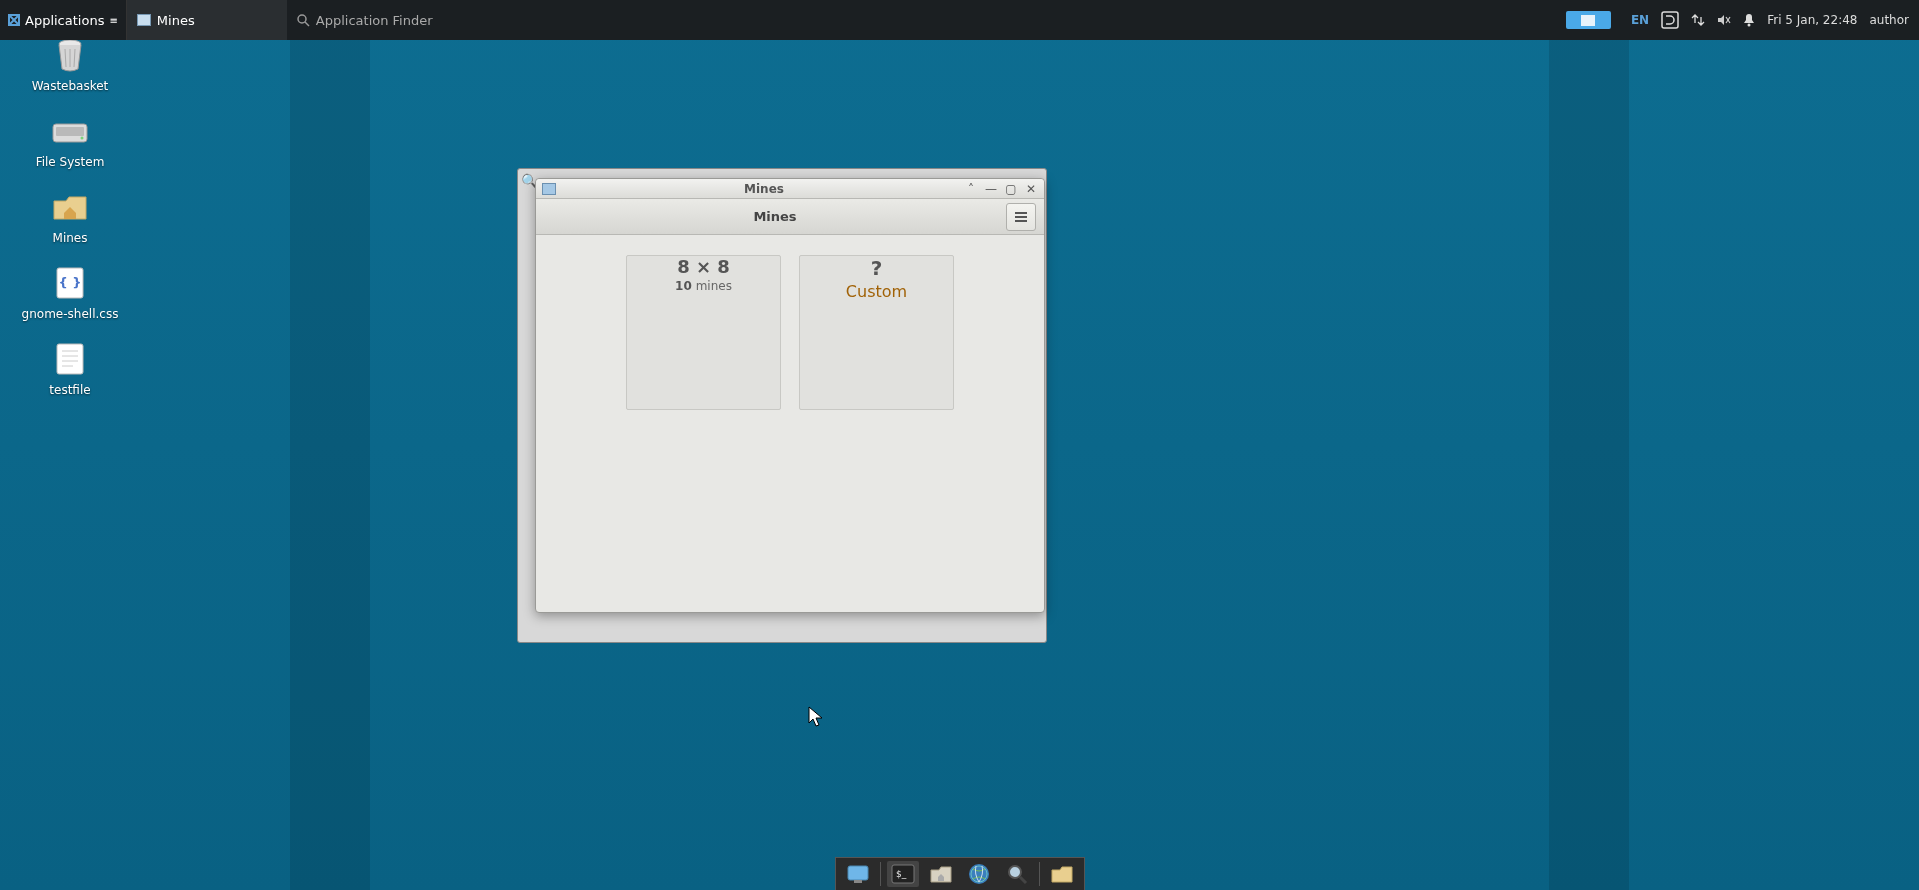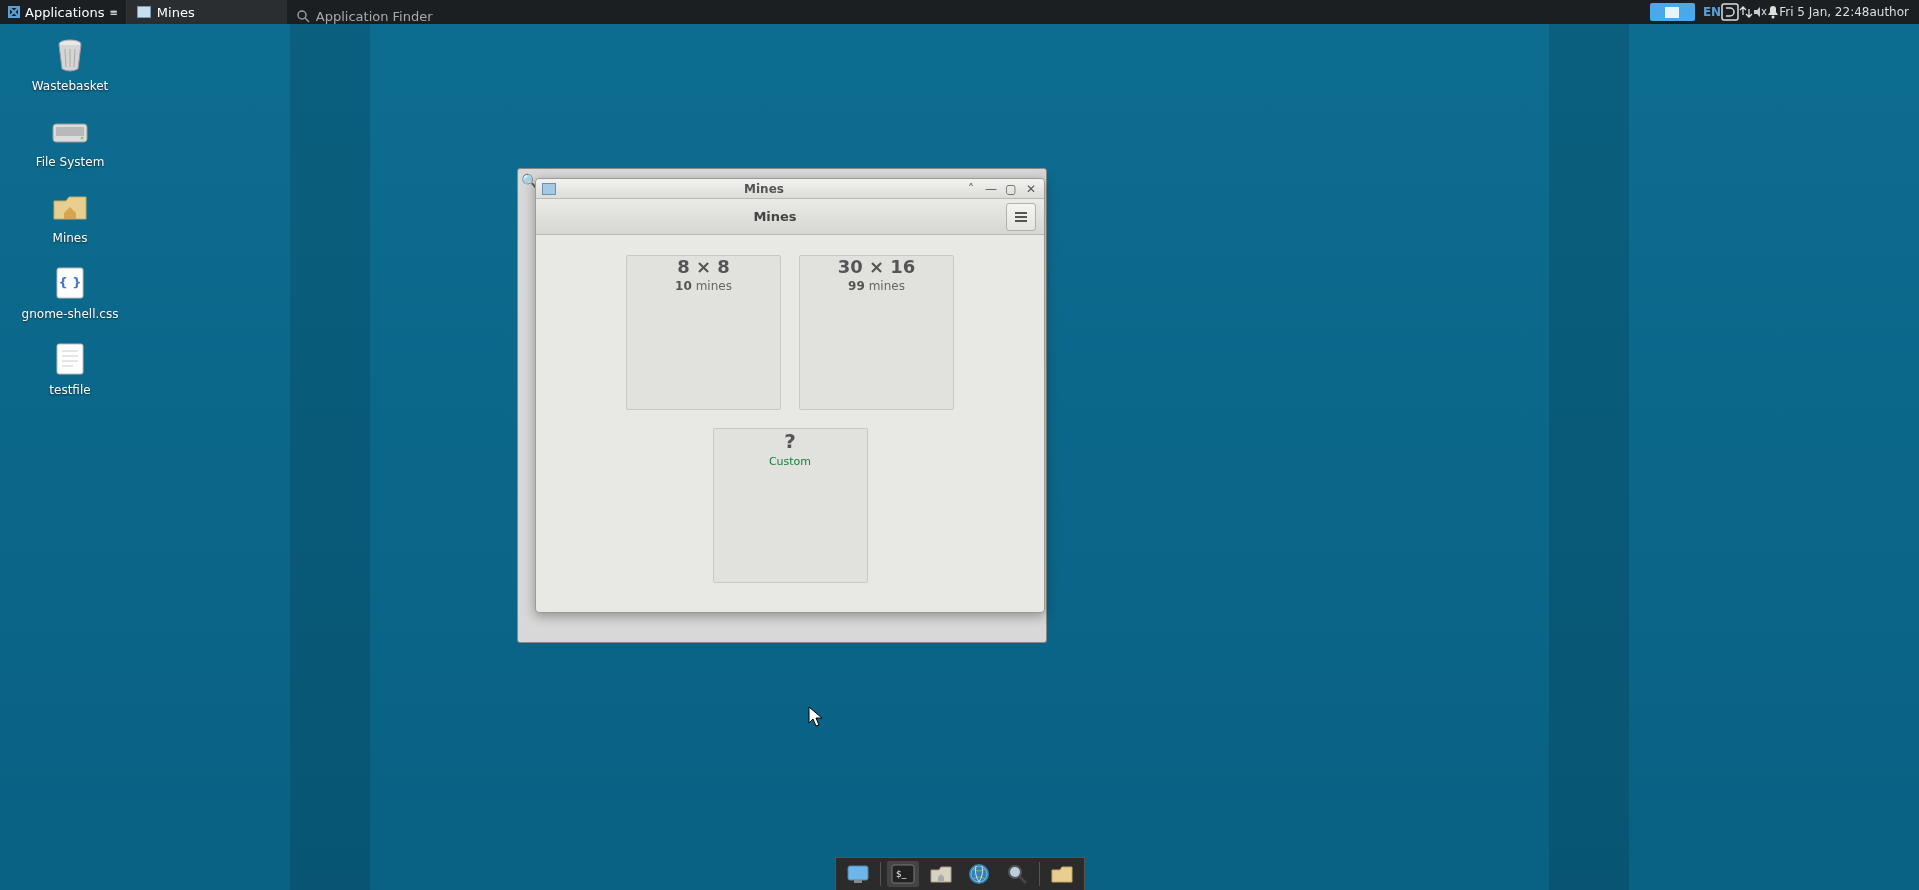--- a/index.html
+++ b/index.html
@@ -5,37 +5,37 @@
 * { box-sizing: border-box; margin: 0; padding: 0; }
 body {
   width: 1919px; height: 890px;
   background: linear-gradient(180deg, #0d6d91 0%, #0b678a 50%, #096183 100%);
   font-family: "DejaVu Sans", Arial, sans-serif;
   font-size: 13px; color: #fff; overflow: hidden; position: relative;
 }
 
 
 .topbar {
-  position: absolute; top: 0; left: 0; right: 0; height: 24px;
-  background: #1b1f22; display: flex; align-items: flex-start; z-index: 50;
+  position: absolute; top: 0; left: 0; right: 0; height: 40px;
+  background: #1b1f22; display: flex; align-items: flex-end; z-index: 50;
 }
 .topbar .app-menu {
   display: flex; align-items: center; height: 100%; padding: 0 8px;
   border-right: 1px solid #333; gap: 5px;
 }
 .topbar .task {
   display: flex; align-items: center; height: 100%; padding: 0 10px;
   min-width: 160px; gap: 6px; background: #2a2e31;
 }
 .topbar .search {
   display: flex; align-items: center; height: 100%; padding: 16px 10px;
   min-width: 170px; gap: 6px; color: #aaa;
 }
 .topbar .spacer { flex: 1; }
-.topbar .tray { display: flex; align-items: center; height: 100%; padding: 0 10px; }
+.topbar .tray { display: flex; align-items: center; height: 100%; gap: 12px; padding: 0 10px; }
 .topbar .tray-item { display: flex; align-items: center; gap: 4px; font-size: 12px; color: #ddd; }
 .topbar .active-win { width: 45px; height: 18px; background: #4aa9e8; border-radius: 2px; display:flex; align-items:center; justify-content:center; margin-right:8px; }
 
 
 .wp-shade { position:absolute; top:23px; width:80px; height:867px; background: rgba(0,0,0,0.12); }
 .wp-shade.l { left:290px; }
 .wp-shade.r { right:290px; }
 
 
 .desktop { position: absolute; top: 35px; left: 20px; width: 100px; }
@@ -92,21 +92,21 @@
 .board-area { padding: 20px; display:flex; flex-wrap:wrap; gap:18px; justify-content:center; align-content:center;}
 .tile {
   width: 155px; height: 155px; background: #e1e1de;
   border: 1px solid #c8c8c4; border-radius: 2px;
   display:flex; flex-direction:column; align-items:center; 
 }
 .tile .size-label { font-size: 18px; font-weight: bold; color:#555; }
 .tile .mines-label { font-size: 12px; color:#666; margin-top:2px;}
 .tile .mines-label .bold { font-weight:bold; color:#555;}
 .tile .qmark { font-size:20px; font-weight:bold; color:#555;}
-.tile .custom-label { font-size:11px; color:#15803d; margin-top:2px;}
+.tile .custom-label { font-size:16px; color:#a16207; margin-top:2px;}
 
 
 .mascot {
   position:absolute; left:748px; top:575px; width:110px; height:50px; z-index:5;
   display:flex; align-items:center; justify-content:center;
 }
 .mascot svg { width:110px; height:50px;}
 
 
 svg { display:block; }
@@ -268,24 +268,20 @@
           <span></span>
         </div>
     </div>
   </div>
   <div class="board-area">
     <div class="tile">
       <span class="size-label">8 × 8</span>
       <span class="mines-label"><span class="bold">10</span> <span>mines</span></span>
     </div>
     <div class="tile">
-      <span class="size-label">30 × 16</span>
-      <span class="mines-label"><span class="bold">99</span> <span>mines</span></span>
-    </div>
-    <div class="tile">
       <span class="qmark">?</span>
       <span class="custom-label">Custom</span>
     </div>
   </div>
 </div>
 
 <div class="dock">
   <div class="dock-item">
     <svg width="24" height="20">
         <rect x="2" y="2" width="20" height="14" rx="2" fill="#6fb6e8" stroke="#4a87b0"></rect>

